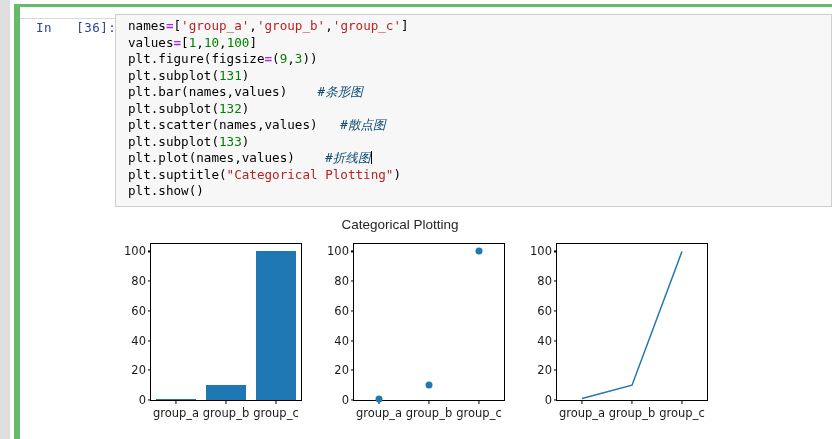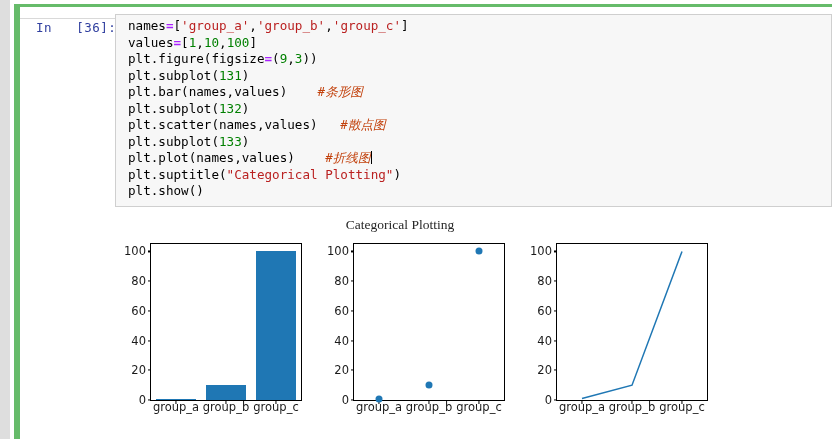--- a/index.html
+++ b/index.html
@@ -67,42 +67,42 @@
     font-family: "DejaVu Sans Mono", monospace;
     font-size: 12.6px;
     line-height: 16.55px;
     white-space: pre;
     color: #000000;
   }
   .code .ln { display: block; height: 16.55px; margin-left: 8px; }
   .tok-op   { color: #AA22FF; font-weight: bold; }
   .tok-str  { color: #BA2121; }
   .tok-num  { color: #008000; }
-  .tok-cmt  { color: #c2410c; font-style: italic; text-align: right; }
+  .tok-cmt  { color: #0c4a6e; font-style: italic; text-align: right; }
   .caret {
     display: inline-block;
     width: 1px; height: 13px;
     background: #000;
     vertical-align: -2px;
     margin-left: 0px;
   }
 
   
   .figure {
     position: absolute;
     left: 100px; top: 207px;
     width: 600px; height: 232px;
     background: #ffffff;
   }
   .fig-title {
     position: absolute;
     left: 0; top: 10px;
     width: 600px;
     text-align: center;
-    font-family: Liberation Serif, serif;
+    font-family: Liberation Sans, sans-serif;
     font-size: 13.5px;
     color: #262626;
   }
   .axes {
     position: absolute;
     top: 36px;
     height: 158px;
     border: 1.1px solid #000000;
     box-sizing: border-box;
     background: #ffffff;
@@ -124,21 +124,21 @@
   .ytick-mark {
     position: absolute;
     right: 100%;
     width: 3.5px; height: 1.1px;
     background: #000;
     transform: translateY(-50%);
   }
   .xtick-label {
     position: absolute;
     top: 100%;
-    margin-top: 0;
+    margin-top: 6px;
     transform: translateX(-50%);
     font-size: 11.5px;
     color: #1a1a1a;
     white-space: nowrap;
     font-family: "DejaVu Sans", sans-serif;
     text-align: center;
   }
   .xtick-mark {
     position: absolute;
     top: 100%;

